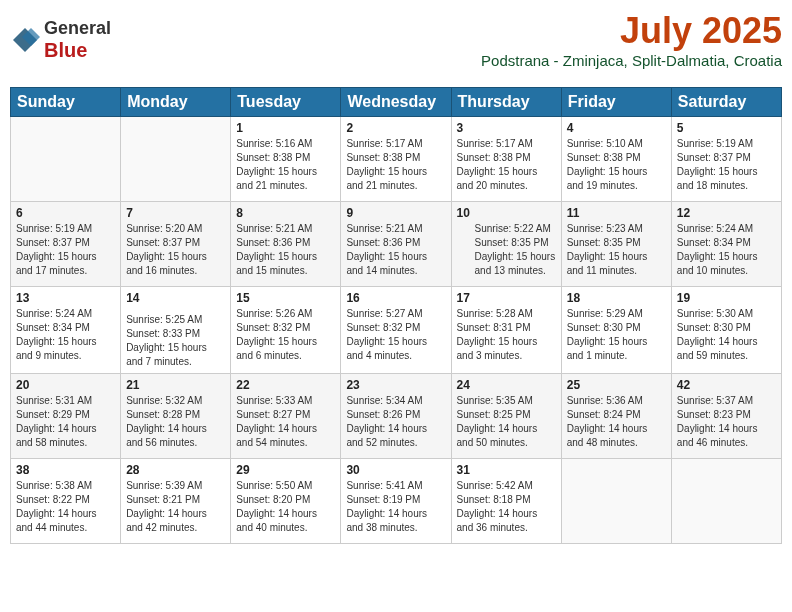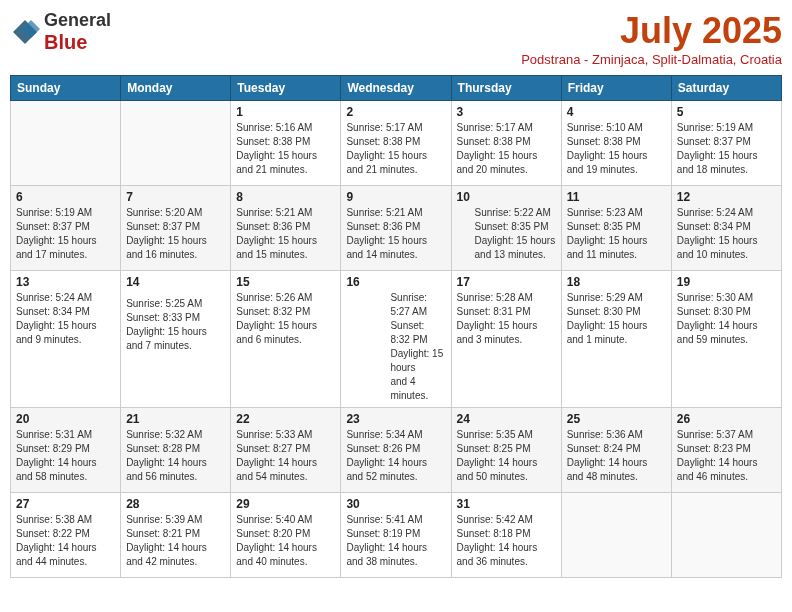--- a/index.html
+++ b/index.html
@@ -6,22 +6,22 @@
     body {
       font-family: Arial, sans-serif;
       background: #fff;
       width: 792px;
       min-height: 612px;
       padding: 10px;
     }
     .header {
       display: flex;
       justify-content: space-between;
-      align-items: flex-start;
-      margin-bottom: 8px;
+      align-items: center;
+      margin-bottom: 18px;
     }
     .logo {
       display: flex;
       align-items: center;
       gap: 4px;
     }
     .logo-text-general {
       font-size: 18px;
       font-weight: bold;
       color: #333;
@@ -37,32 +37,32 @@
     }
     .title-block {
       text-align: right;
     }
     .month-title {
       font-size: 36px;
       font-weight: bold;
       color: #c2410c;
     }
     .location-title {
-      font-size: 13px;
-      color: #b91c1c;
+      font-size: 15px;
+      color: #14532d;
     }
     .calendar {
       width: 100%;
       border-collapse: collapse;
       border: 1px solid #ccc;
     }
     .calendar th {
       background-color: #2471a3;
       color: #fff;
-      font-size: 12px;
+      font-size: 16px;
       font-weight: bold;
       padding: 5px 6px;
       text-align: left;
       border: 1px solid #1a5276;
     }
     .calendar td {
       vertical-align: top;
       border: 1px solid #ccc;
       padding: 4px 5px;
       min-height: 85px;
@@ -228,21 +228,21 @@
         </td>
         <td class="row-bg-1">
           <div class="day-number">15</div>
           <div class="day-info" style="white-space: pre-line;">Sunrise: 5:26 AM
 Sunset: 8:32 PM
 Daylight: 15 hours
 and 6 minutes.</div>
         </td>
         <td class="row-bg-1">
           <div class="day-number">16</div>
-          <div class="day-info" style="white-space: pre-line; margin-left: 44px;">Sunrise: 5:27 AM
+          <div class="day-info" style="white-space: pre-line;">Sunrise: 5:27 AM
 Sunset: 8:32 PM
 Daylight: 15 hours
 and 4 minutes.</div>
         </td>
         <td class="row-bg-1">
           <div class="day-number">17</div>
           <div class="day-info" style="white-space: pre-line;">Sunrise: 5:28 AM
 Sunset: 8:31 PM
 Daylight: 15 hours
 and 3 minutes.</div>
@@ -299,45 +299,45 @@
 and 50 minutes.</div>
         </td>
         <td class="row-bg-2">
           <div class="day-number">25</div>
           <div class="day-info" style="white-space: pre-line;">Sunrise: 5:36 AM
 Sunset: 8:24 PM
 Daylight: 14 hours
 and 48 minutes.</div>
         </td>
         <td class="row-bg-2">
-          <div class="day-number">26</div>
+          <div class="day-number">42</div>
           <div class="day-info" style="white-space: pre-line;">Sunrise: 5:37 AM
 Sunset: 8:23 PM
 Daylight: 14 hours
 and 46 minutes.</div>
         </td>
       </tr>
       <tr>
         <td class="row-bg-1">
-          <div class="day-number">27</div>
+          <div class="day-number">38</div>
           <div class="day-info" style="white-space: pre-line;">Sunrise: 5:38 AM
 Sunset: 8:22 PM
 Daylight: 14 hours
 and 44 minutes.</div>
         </td>
         <td class="row-bg-1">
           <div class="day-number">28</div>
           <div class="day-info" style="white-space: pre-line;">Sunrise: 5:39 AM
 Sunset: 8:21 PM
 Daylight: 14 hours
 and 42 minutes.</div>
         </td>
         <td class="row-bg-1">
           <div class="day-number">29</div>
-          <div class="day-info" style="white-space: pre-line;">Sunrise: 5:40 AM
+          <div class="day-info" style="white-space: pre-line;">Sunrise: 5:50 AM
 Sunset: 8:20 PM
 Daylight: 14 hours
 and 40 minutes.</div>
         </td>
         <td class="row-bg-1">
           <div class="day-number">30</div>
           <div class="day-info" style="white-space: pre-line;">Sunrise: 5:41 AM
 Sunset: 8:19 PM
 Daylight: 14 hours
 and 38 minutes.</div>

